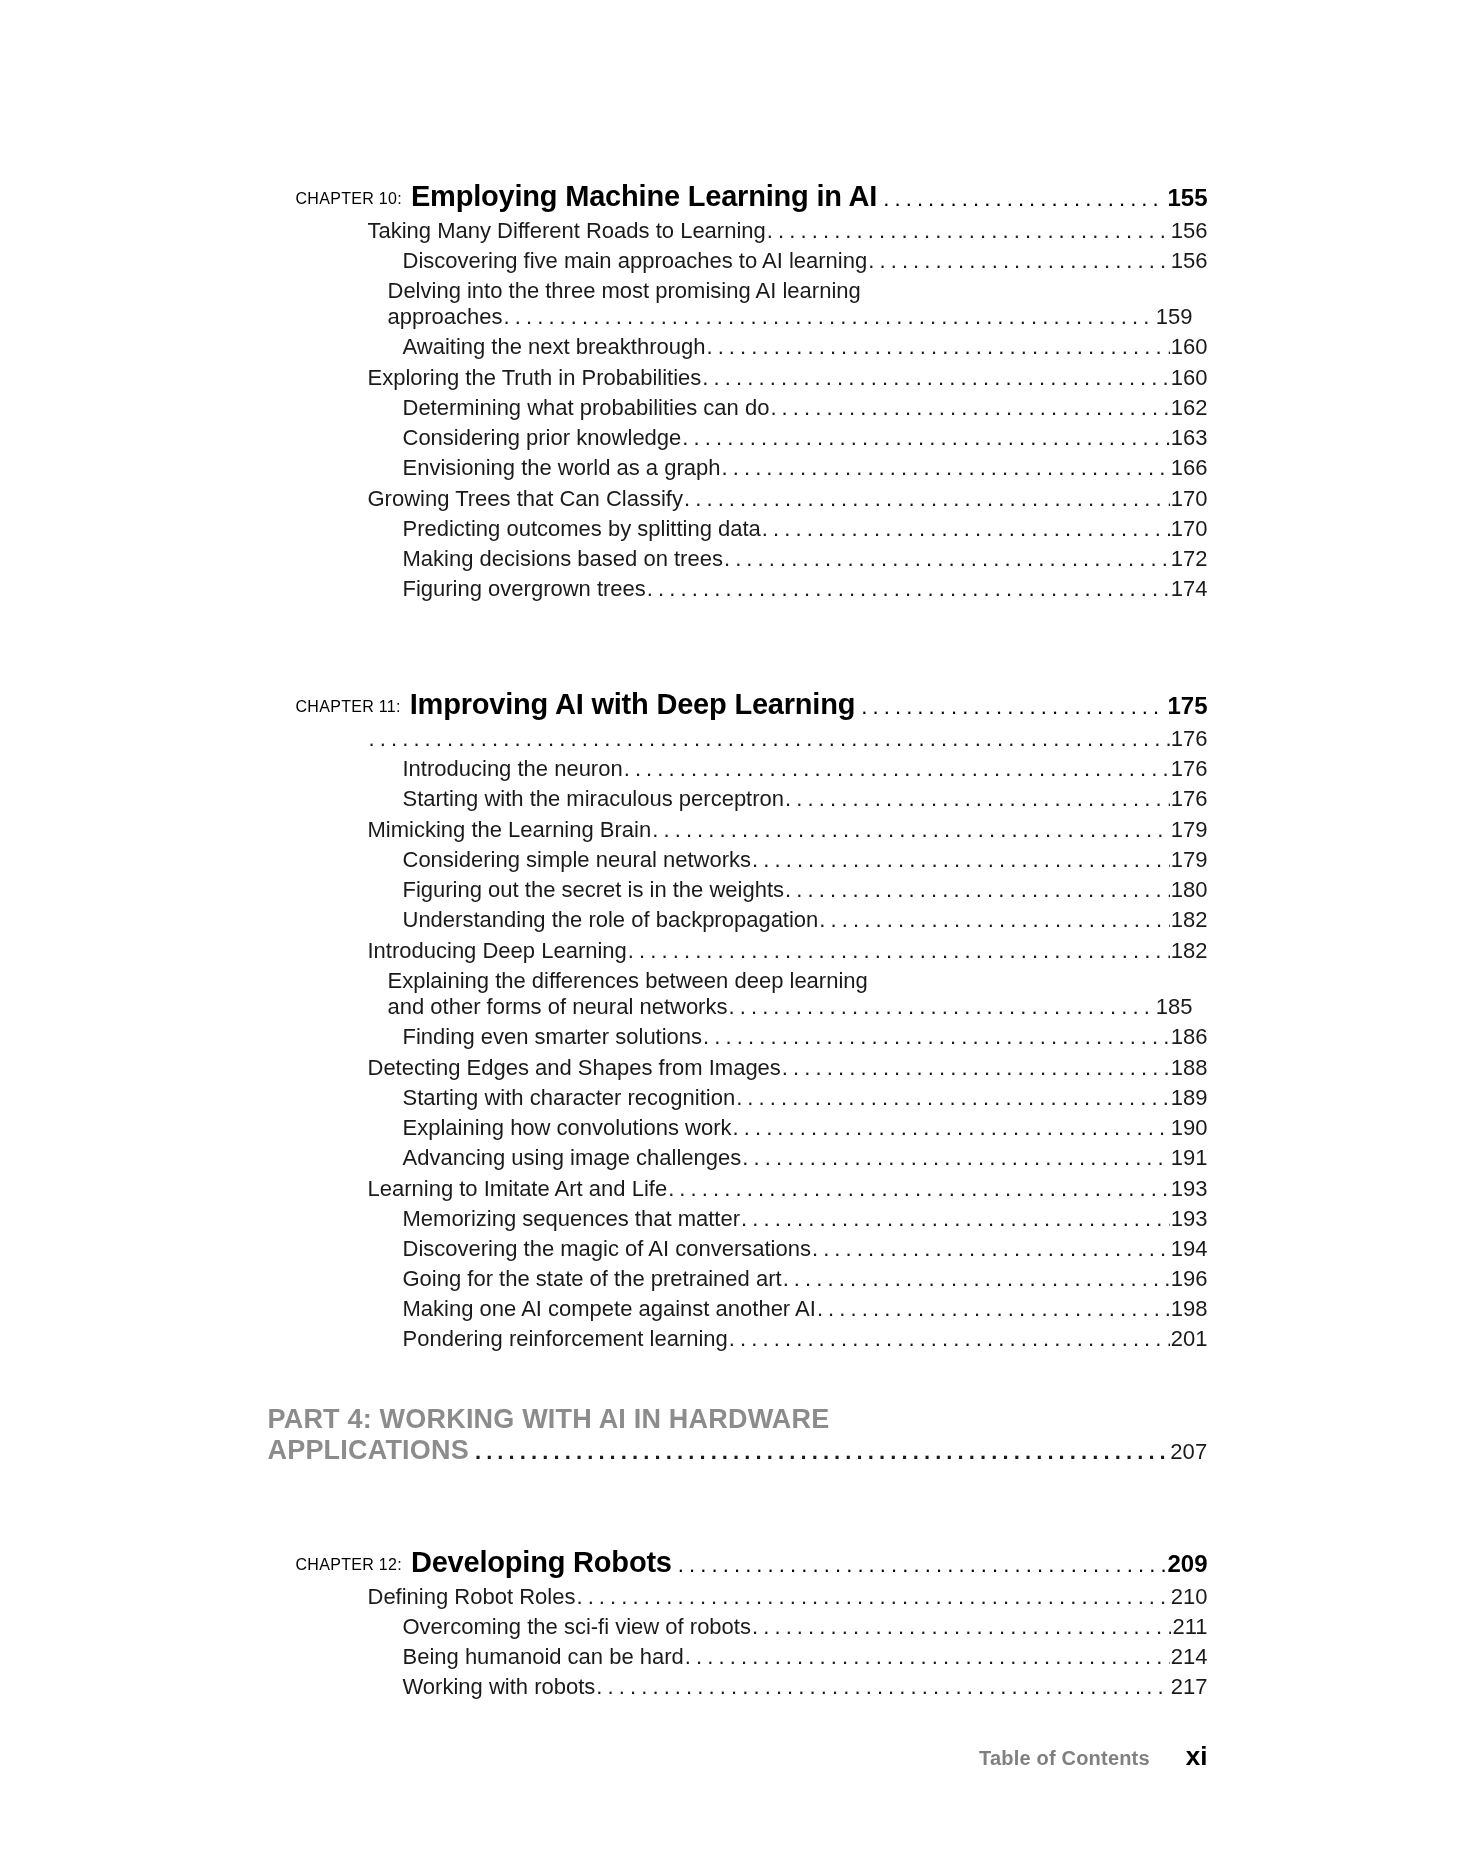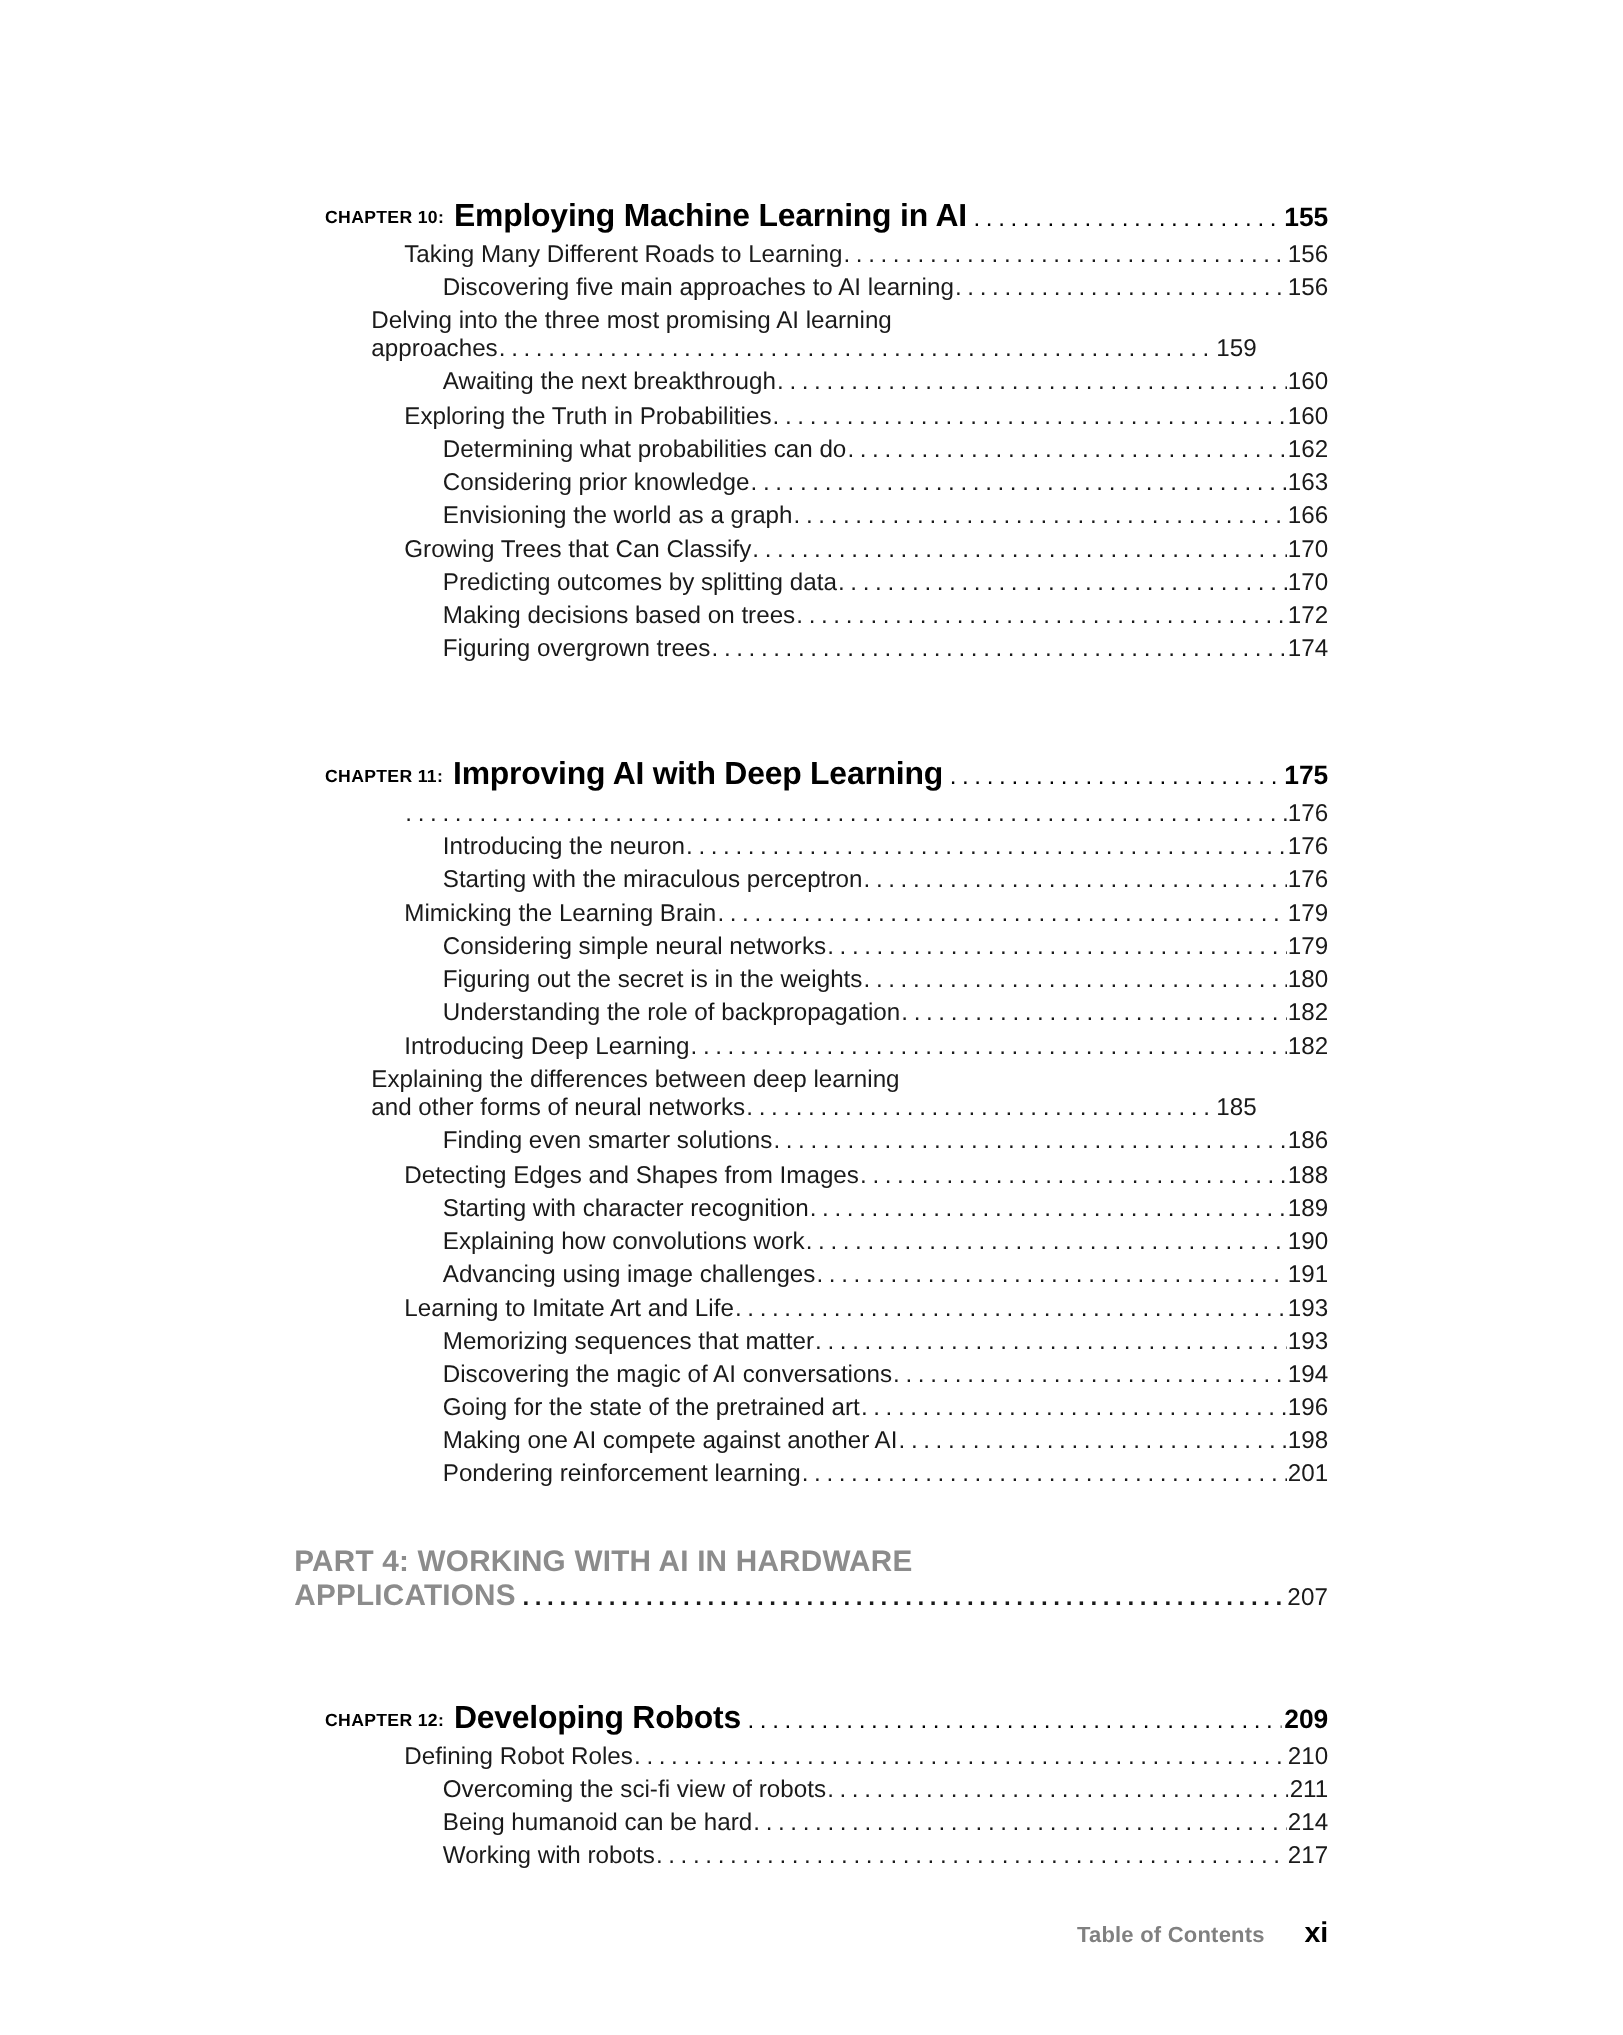--- a/index.html
+++ b/index.html
@@ -55,21 +55,21 @@
   }
 
   
   .chapter {
     margin-top: 0;
     display: flex;
     align-items: baseline;
   }
   .chapter .chlabel {
     font-size: 16px;
-    font-weight: 700;
+    font-weight: 400;
     letter-spacing: 0.3px;
     text-transform: uppercase;
     white-space: nowrap;
     margin-right: 9px;
     position: relative;
     top: -2px;
     padding-left: 28px;
   }
   .chapter .chtitle {
     font-size: 29px;
@@ -111,21 +111,21 @@
     font-size: 22px;
     margin-left: 135px;
     width: calc(100% - 135px);
     margin-top: 4px;
     color: #1a1a1a;
   }
   .lvl2 .pg { font-size: 22px; }
 
   
   .wrap2 {
-    margin-left: 70px;
+    margin-left: 120px;
     width: calc(100% - 135px);
     font-size: 22px;
     margin-top: 4px;
     color: #1a1a1a;
   }
   .wrap2 .line1 { white-space: nowrap; }
 
   
   .part {
     color: #8c8c8c;

